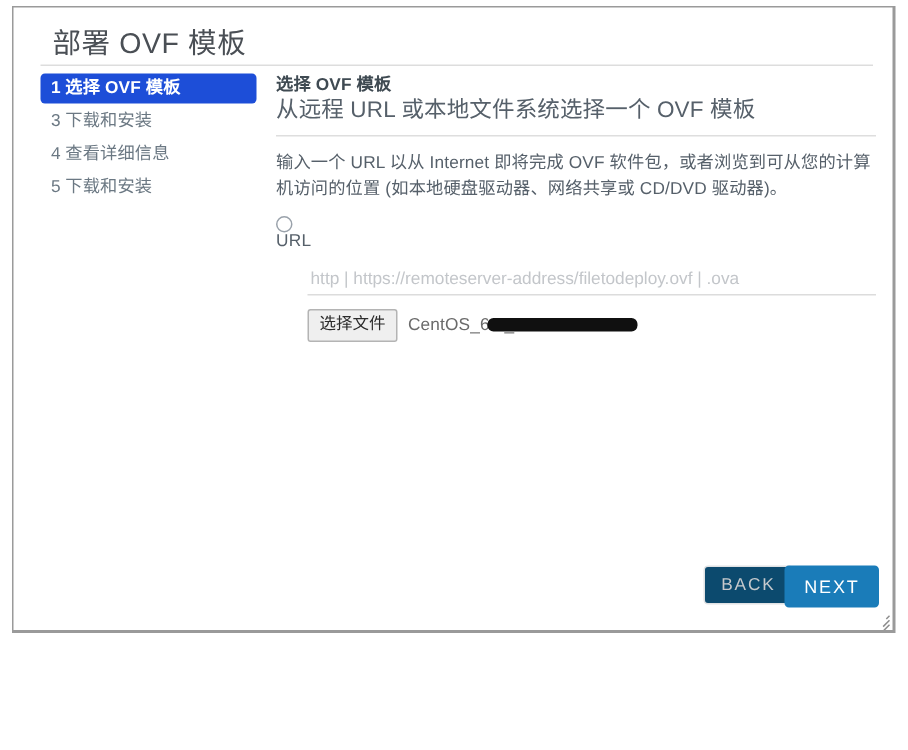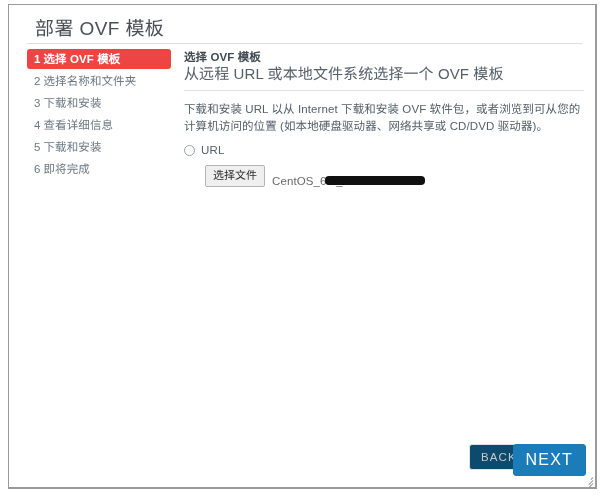--- a/index.html
+++ b/index.html
@@ -16,21 +16,21 @@
     color: #333333;
     -webkit-font-smoothing: antialiased;
   }
 
   
   .window {
     position: absolute;
     left: 8px;
     top: 4px;
     width: 589px;
-    height: 485px;
+    height: 418px;
     background: #ffffff;
     border: 1px solid #9a9a9a;
     border-right-width: 2px;
     border-bottom-width: 2px;
     box-sizing: border-box;
     overflow: hidden;
   }
 
   
   .wizard-title {
@@ -64,21 +64,21 @@
     line-height: 14px;
     color: #6b7883;
     padding: 3px 6px 3px 7px;
     margin-bottom: 2px;
     border-radius: 3px;
     white-space: nowrap;
     letter-spacing: 0.1px;
   }
   .step .num { margin-right: 3px; }
   .step.active {
-    background: #ef4444;
+    background: #1d4ed8;
     color: #ffffff;
     font-weight: bold;
   }
   .step.active .num { font-weight: bold; }
 
   
   .content {
     position: absolute;
     left: 175px;
     top: 44px;
@@ -108,22 +108,23 @@
     font-size: 11.5px;
     color: #56606a;
     line-height: 17px;
     margin-top: 10px;
     letter-spacing: 0.1px;
   }
 
   
   .radio-row {
     display: flex;
-    align-items: flex-end;
+    align-items: flex-start;
     margin-top: 9px;
+    flex-direction: column;
   }
   .radio {
     width: 11px;
     height: 11px;
     border-radius: 50%;
     border: 1px solid #9aa2ab;
     box-sizing: border-box;
     background: #ffffff;
     margin-right: 6px;
     flex: none;
@@ -166,21 +167,21 @@
     background: transparent;
     box-sizing: border-box;
   }
   .url-input::placeholder { color: #c3c6ca; }
 
   
   .file-row {
     margin-top: 9px;
     margin-left: 21px;
     display: flex;
-    align-items: flex-end;
+    align-items: center;
   }
   .file-button {
     font-family: "Liberation Sans", "DejaVu Sans", sans-serif;
     font-size: 11px;
     color: #2b2b2b;
     background: #efefef;
     border: 1px solid #b4b4b4;
     border-radius: 2px;
     padding: 3px 7px 4px 7px;
     line-height: 13px;
@@ -236,21 +237,21 @@
     background: #0c4a6e;
     border: 1px solid #e0e2e4;
     border-radius: 3px;
     padding: 6px 11px;
     cursor: default;
   }
   .btn-next {
     position: absolute;
     right: 9px;
     top: 13px;
-    font-size: 16px;
+    font-size: 12px;
     font-family: "Liberation Sans", "DejaVu Sans", sans-serif;
     letter-spacing: 1.2px;
     color: #ffffff;
     background: #1a7cb9;
     border: 1px solid #1a7cb9;
     border-radius: 3px;
     padding: 6px 12px;
     cursor: pointer;
   }
 
@@ -280,45 +281,42 @@
 <div class="window">
 
   <div class="wizard-title">部署 OVF 模板</div>
   <div class="title-rule"></div>
 
   <div class="steps">
     <div class="step active">
       <span class="num">1</span><span>选择 OVF 模板</span>
     </div>
     <div class="step">
-      <span class="num">2</span><span>选择名称和文件夹</span>
-    </div>
-    <div class="step">
       <span class="num">3</span><span>下载和安装</span>
     </div>
     <div class="step">
       <span class="num">4</span><span>查看详细信息</span>
     </div>
     <div class="step">
       <span class="num">5</span><span>下载和安装</span>
-    </div>
-    <div class="step">
-      <span class="num">6</span><span>即将完成</span>
     </div>
   </div>
 
   <div class="content">
     <div class="section-title">选择 OVF 模板</div>
     <div class="section-sub">从远程 URL 或本地文件系统选择一个 OVF 模板</div>
     <div class="content-rule"></div>
-    <div class="description">下载和安装 URL 以从 Internet 下载和安装 OVF 软件包，或者浏览到可从您的计算机访问的位置 (如本地硬盘驱动器、网络共享或 CD/DVD 驱动器)。</div>
+    <div class="description">输入一个 URL 以从 Internet 即将完成 OVF 软件包，或者浏览到可从您的计算机访问的位置 (如本地硬盘驱动器、网络共享或 CD/DVD 驱动器)。</div>
 
     <div class="radio-row">
       <span class="radio"></span>
       <span class="radio-label">URL</span>
+    </div>
+    <div class="url-field-wrap">
+      <input class="url-input" type="text" placeholder="http | https://remoteserver-address/filetodeploy.ovf | .ova" style="">
     </div>
 
     <div class="file-row">
       <button class="file-button">选择文件</button>
       <span class="file-name">
         <span>CentOS_6.8_                       .ova</span>
         <span class="redaction"></span>
       </span>
     </div>
   </div>

